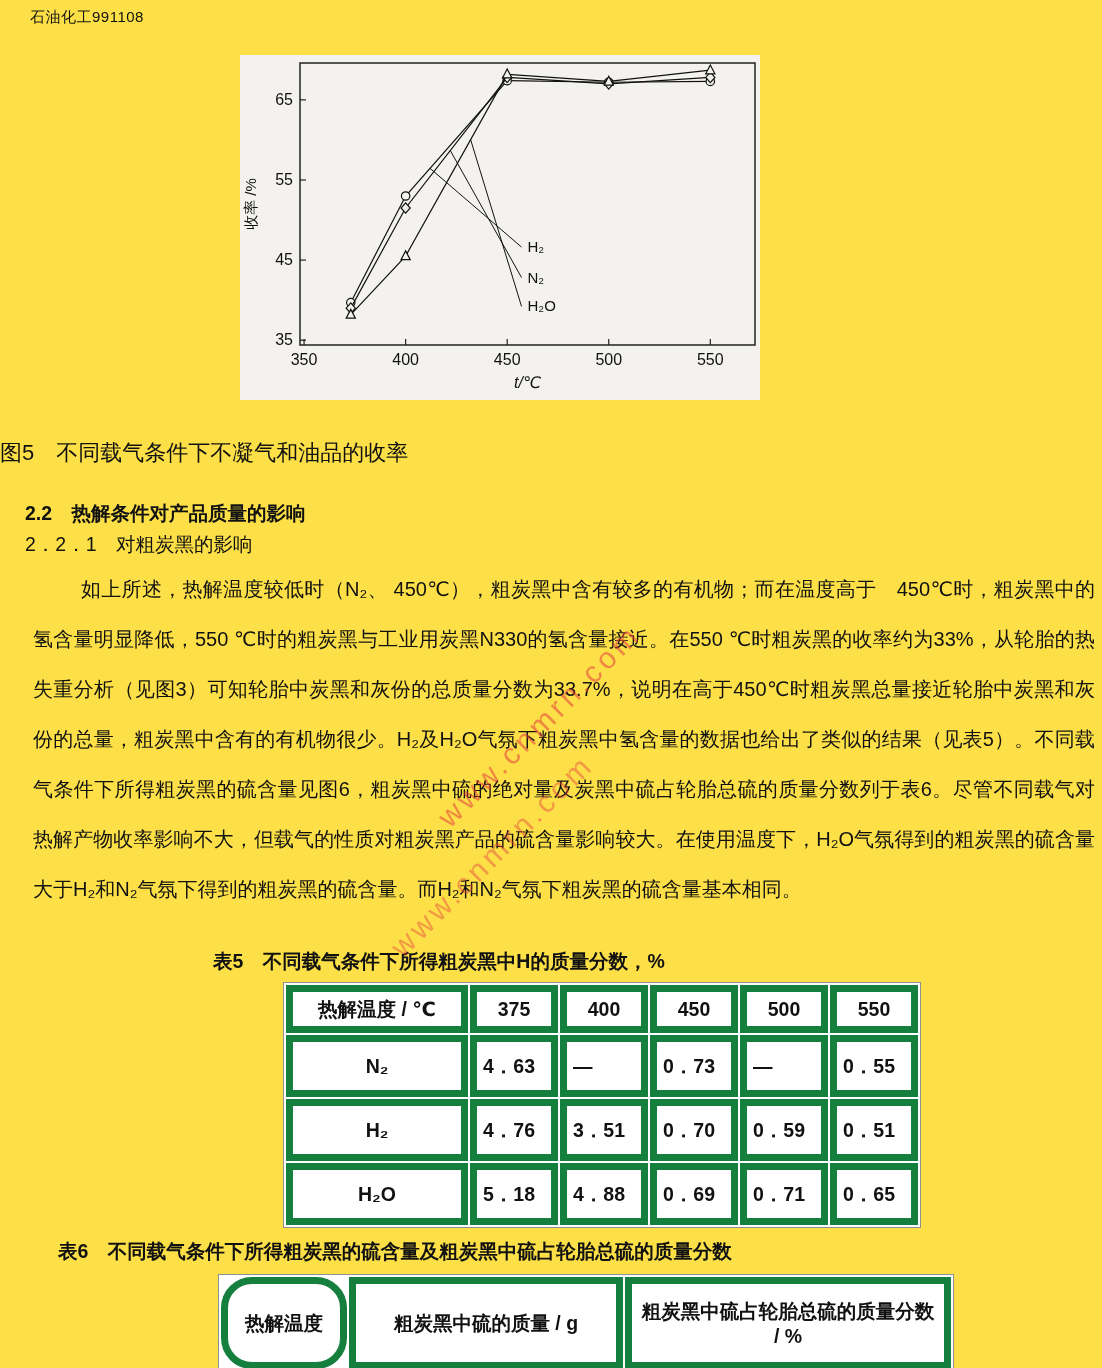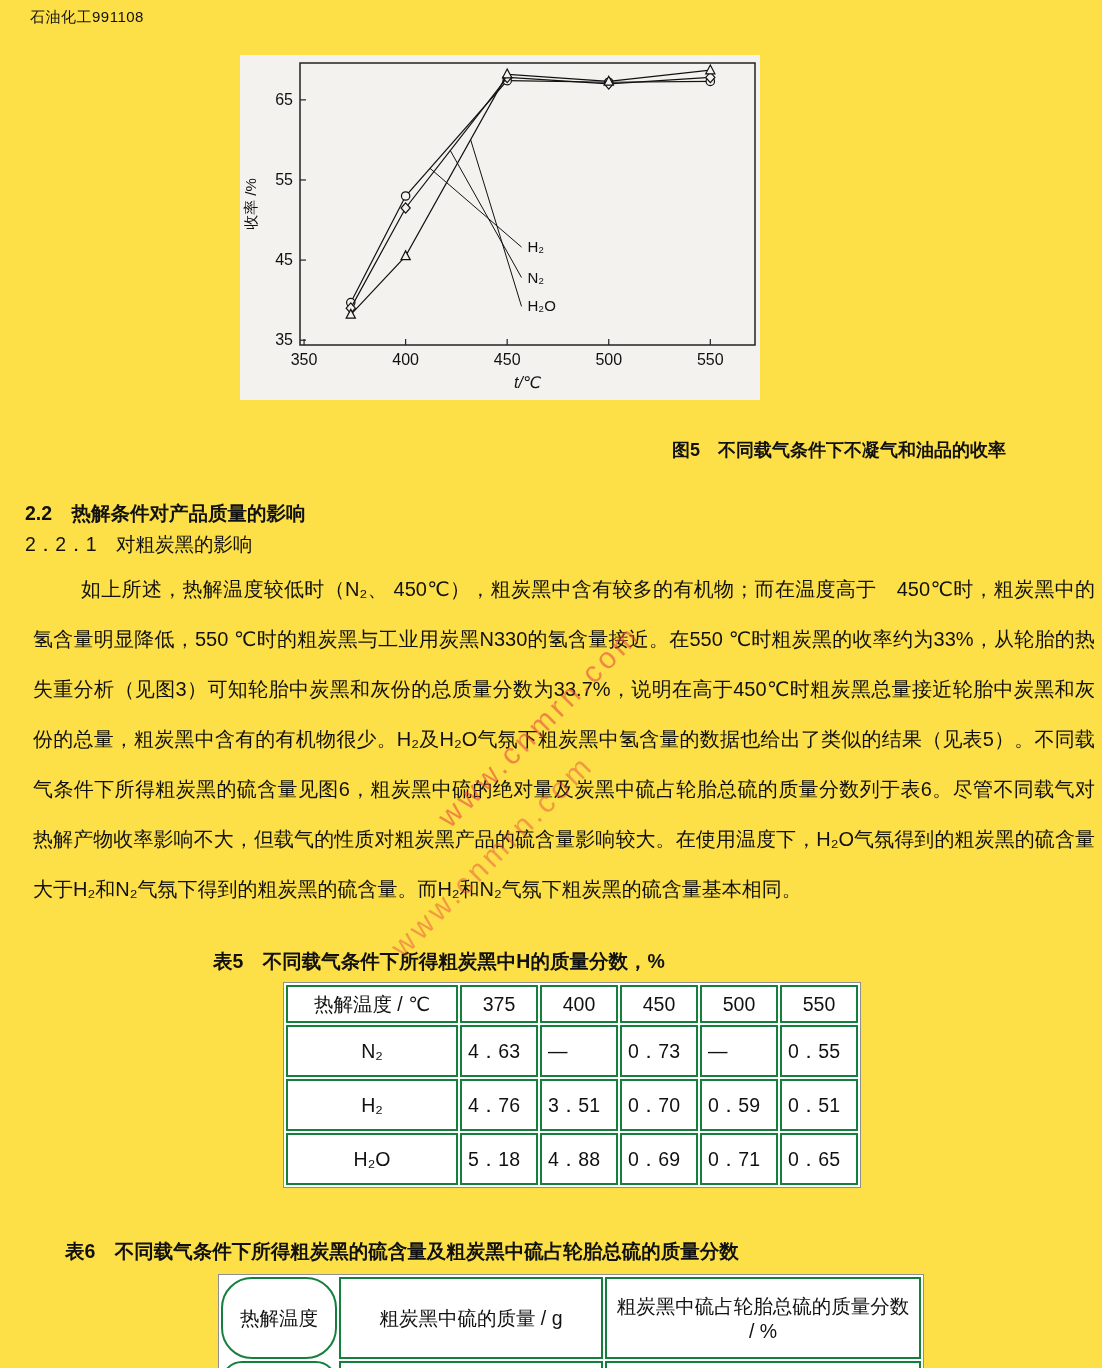--- a/index.html
+++ b/index.html
@@ -7,39 +7,39 @@
     position:relative; width:1102px; height:1368px; overflow:hidden;
     background:#fde047; color:#111;
     font-family:"Liberation Sans","DejaVu Sans",sans-serif;
   }
   .doc-header { position:absolute; left:30px; top:8px; font-size:15px; letter-spacing:0.5px; }
   .figure-wrap {
     position:absolute; left:240px; top:55px; width:520px; height:345px;
     background:#f3f2ee;
   }
   .fig-caption {
-    position:absolute; left:0; top:438px; width:1006px; text-align:right;
-    font-size:18px; font-weight:700;
+    position:absolute; left:0; top:438px; width:1006px; text-align:left;
+    font-size:22px; font-weight:400;
   }
   .sec-heading { position:absolute; left:25px; font-size:19.5px; font-weight:600; }
   #sec22 { top:500px; }
   #sec221 { top:531px; font-weight:500; }
   .body-para {
     position:absolute; left:25px; top:556px; width:1062px; margin:8px;
     font-size:20px; line-height:50px; text-indent:2.4em; text-align:justify;
   }
   .tbl-caption { position:absolute; font-size:19.5px; font-weight:600; }
   #t5cap { left:213px; top:948px; }
-  #t6cap { left:65px; top:1238px; }
+  #t6cap { left:58px; top:1238px; }
   table.doc-table {
     position:absolute; border-collapse:separate; border-spacing:2px;
     background:#fff; border:1px solid #8f8f8f; font-size:19.5px;
   }
   table.doc-table td, table.doc-table th {
-    border:2px solid #15803d; font-weight:normal; background:#fff;
+    border:7px solid #15803d; font-weight:bold; background:#fff;
     padding:2px 6px; vertical-align:middle;
   }
   #table5 { left:283px; top:982px; }
   #table5 .c0 { width:156px; text-align:center; }
   #table5 td, #table5 th { width:62px; }
   #table5 tr.hdr td, #table5 tr.hdr th { height:30px; text-align:center; }
   #table5 tr.sub td { height:28px; }
   #table5 tr.datarow td { height:44px; }
   #table5 td.val { text-align:left; }
   #table6 { left:218px; top:1274px; }

